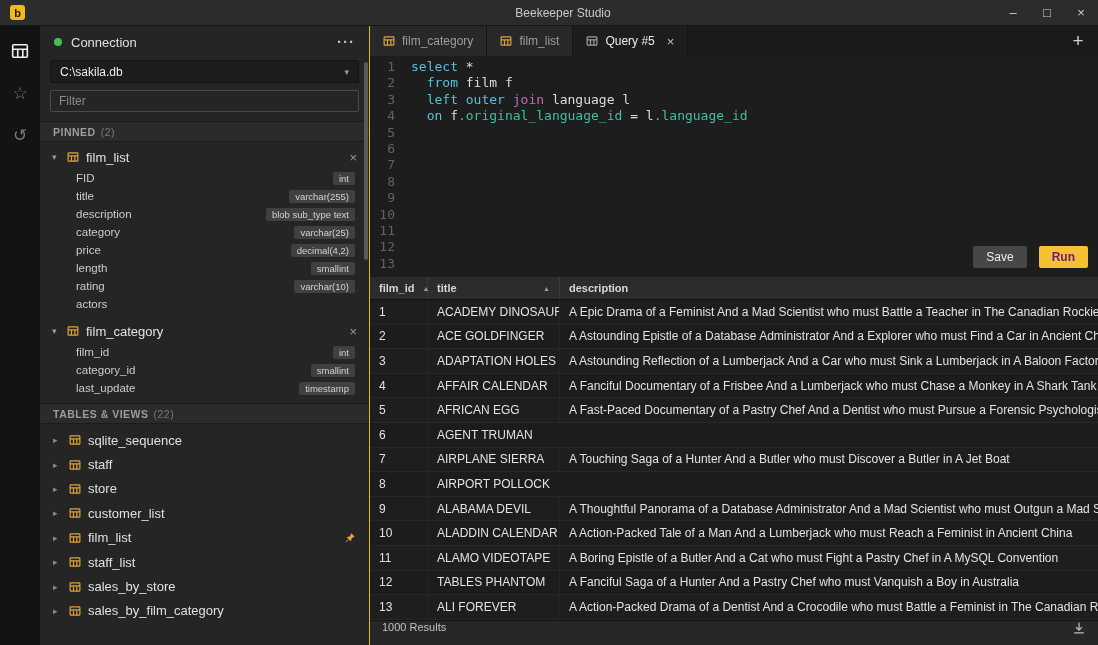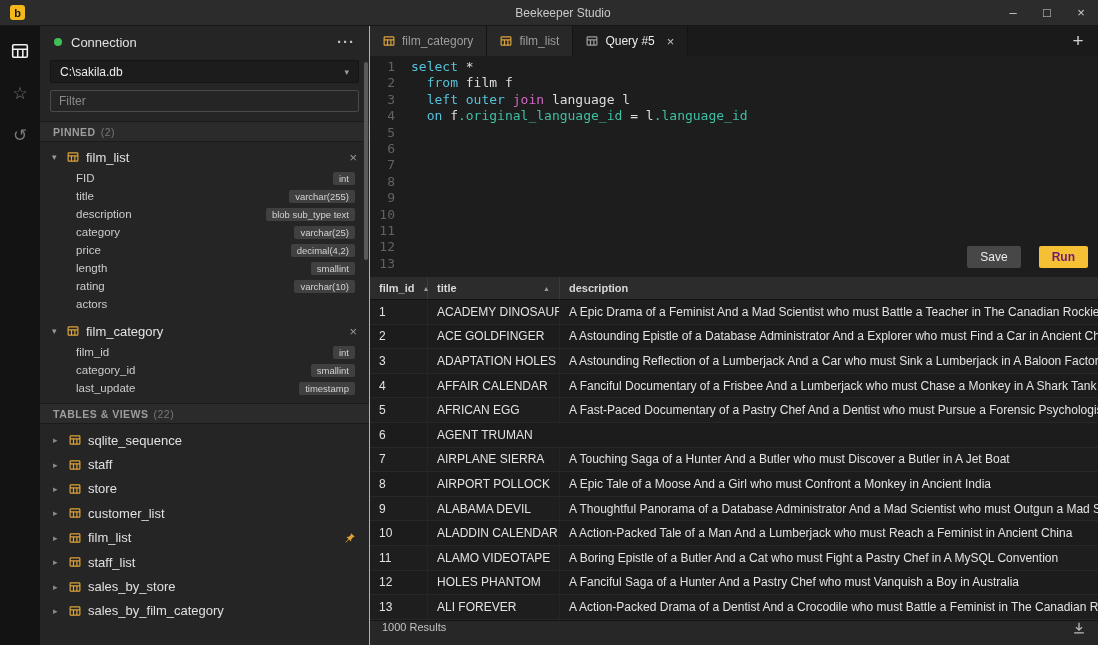--- a/index.html
+++ b/index.html
@@ -56,21 +56,21 @@
   .tab-plus{margin-left:auto;width:40px;display:flex;align-items:center;justify-content:center;color:#d0d0d0;font-size:19px;}
 
   .editor{flex:0 0 221px;position:relative;display:flex;font-family:"DejaVu Sans Mono",monospace;font-size:13px;line-height:16.4px;padding-top:3px;background:#1d1d1d;overflow:hidden;}
   .gutter{width:32px;flex:0 0 32px;text-align:right;color:#626262;padding-right:7px;}
   .code{flex:1;padding-left:9px;}
   .code-line{white-space:pre;min-height:16.4px;}
   .tok-kw{color:#56c2da;}
   .tok-join{color:#cf68c0;}
   .tok-field{color:#3fbfa4;}
   .tok-plain{color:#dcdcdc;}
-  .editor-actions{position:absolute;right:10px;bottom:9px;display:flex;gap:18px;font-family:"Liberation Sans",sans-serif;}
+  .editor-actions{position:absolute;right:10px;bottom:9px;display:flex;gap:12px;font-family:"Liberation Sans",sans-serif;}
   .btn{height:22px;padding:0 13px;border-radius:2px;font-size:12px;display:flex;align-items:center;border:none;cursor:default;font-family:"Liberation Sans",sans-serif;}
   .btn-save{background:#474747;color:#ececec;}
   .btn-run{background:#f5c033;color:#701a75;font-weight:bold;}
 
   .results-header{height:23px;flex:0 0 23px;background:#2c2c2c;display:flex;align-items:stretch;font-size:11px;font-weight:bold;color:#d8d8d8;border-bottom:1px solid #121212;}
   .hcell{display:flex;align-items:center;padding:0 9px;border-right:1px solid #3b3b3b;}
   .hcell:last-child{border-right:none;}
   .sort{color:#9a9a9a;font-size:7px;margin-left:auto;padding-left:8px;}
   .c-id{width:58px;flex:0 0 58px;}
   .c-title{width:132px;flex:0 0 132px;}
@@ -408,40 +408,39 @@
             <div class="cell c-title">AGENT TRUMAN</div>
           </div>
           <div class="rrow">
             <div class="cell c-id">7</div>
             <div class="cell c-title">AIRPLANE SIERRA</div>
             <div class="cell c-desc">A Touching Saga of a Hunter And a Butler who must Discover a Butler in A Jet Boat</div>
           </div>
           <div class="rrow">
             <div class="cell c-id">8</div>
             <div class="cell c-title">AIRPORT POLLOCK</div>
-            <div class="cell c-desc">A Epic Tale of a Moose And a Girl who must Confront a Monkey in Ancient India</div>
           </div>
           <div class="rrow">
             <div class="cell c-id">9</div>
             <div class="cell c-title">ALABAMA DEVIL</div>
             <div class="cell c-desc">A Thoughtful Panorama of a Database Administrator And a Mad Scientist who must Outgun a Mad Scientist in A Jet Boat</div>
           </div>
           <div class="rrow">
             <div class="cell c-id">10</div>
             <div class="cell c-title">ALADDIN CALENDAR</div>
             <div class="cell c-desc">A Action-Packed Tale of a Man And a Lumberjack who must Reach a Feminist in Ancient China</div>
           </div>
           <div class="rrow">
             <div class="cell c-id">11</div>
             <div class="cell c-title">ALAMO VIDEOTAPE</div>
             <div class="cell c-desc">A Boring Epistle of a Butler And a Cat who must Fight a Pastry Chef in A MySQL Convention</div>
           </div>
           <div class="rrow">
             <div class="cell c-id">12</div>
-            <div class="cell c-title">HOLES PHANTOM</div>
+            <div class="cell c-title">TABLES PHANTOM</div>
             <div class="cell c-desc">A Fanciful Saga of a Hunter And a Pastry Chef who must Vanquish a Boy in Australia</div>
           </div>
           <div class="rrow">
             <div class="cell c-id">13</div>
             <div class="cell c-title">ALI FOREVER</div>
             <div class="cell c-desc">A Action-Packed Drama of a Dentist And a Crocodile who must Battle a Feminist in The Canadian Rockies</div>
           </div>
         </div>
 
       <div class="statusbar">

